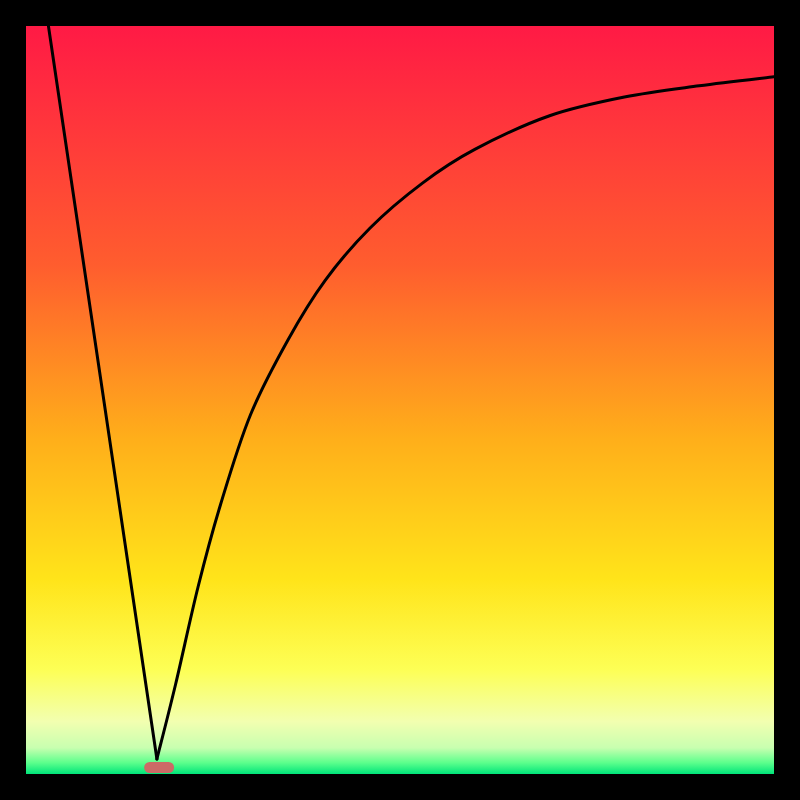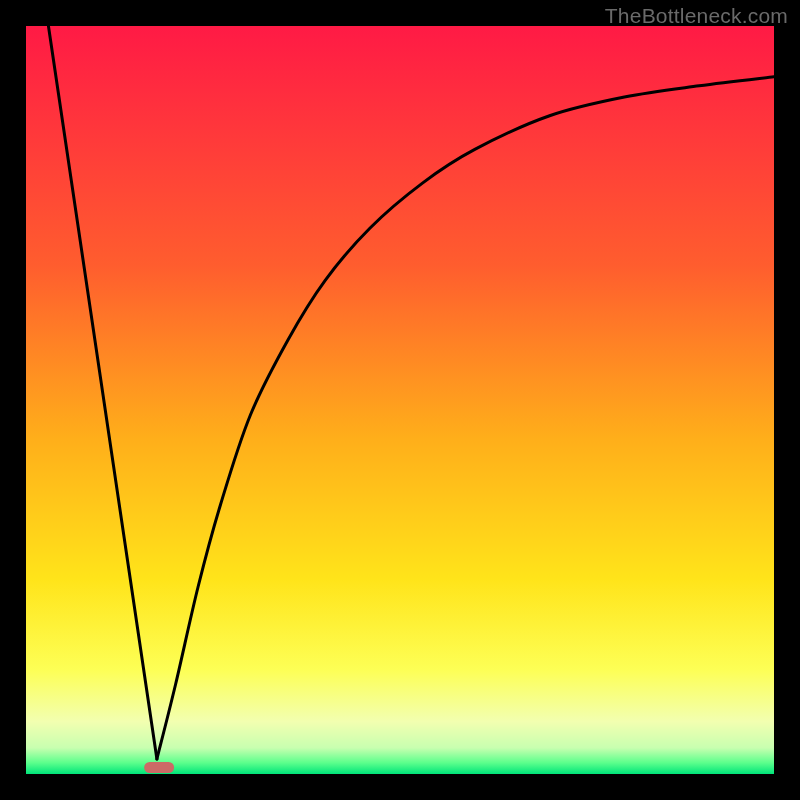--- a/index.html
+++ b/index.html
@@ -35,21 +35,20 @@
     letter-spacing: 0.2px;
     z-index: 5;
   }
   svg { display: block; }
 </style>
 </head>
 <body>
 
 <div class="frame">
 
-  <div class="watermark">TheBottleneck.com</div>
 
   <div class="plot">
     <svg id="chart-svg" width="748" height="748" viewBox="0 0 748 748">
       <defs>
         <linearGradient id="bg-grad" x1="0" y1="0" x2="0" y2="1">
             <stop offset="0%" stop-color="#ff1a45"></stop>
             <stop offset="32%" stop-color="#ff5d2e"></stop>
             <stop offset="55.00000000000001%" stop-color="#ffae1a"></stop>
             <stop offset="74%" stop-color="#ffe41a"></stop>
             <stop offset="86%" stop-color="#fdff55"></stop>

